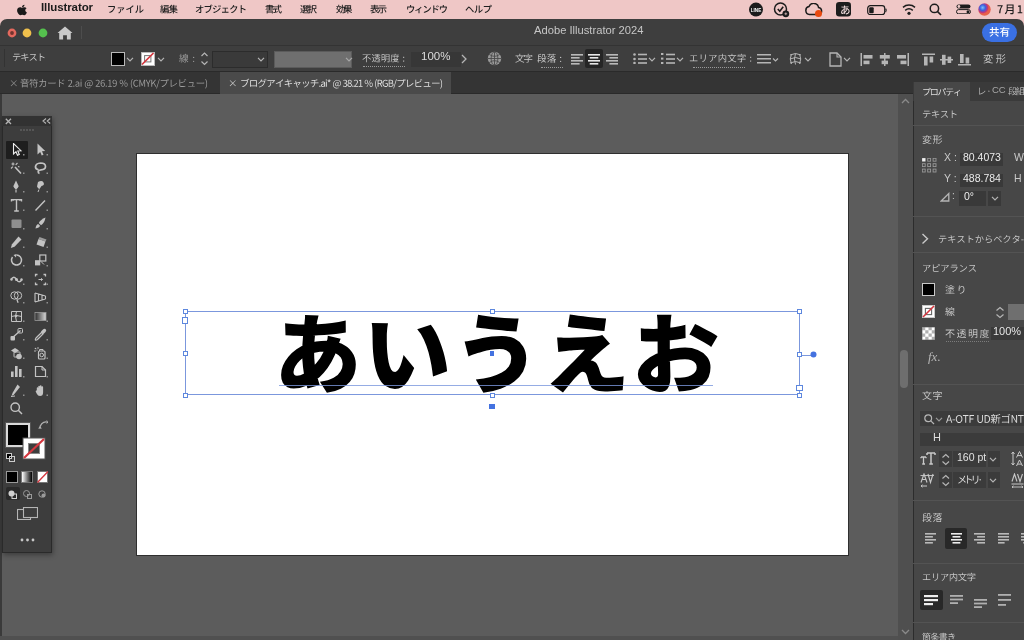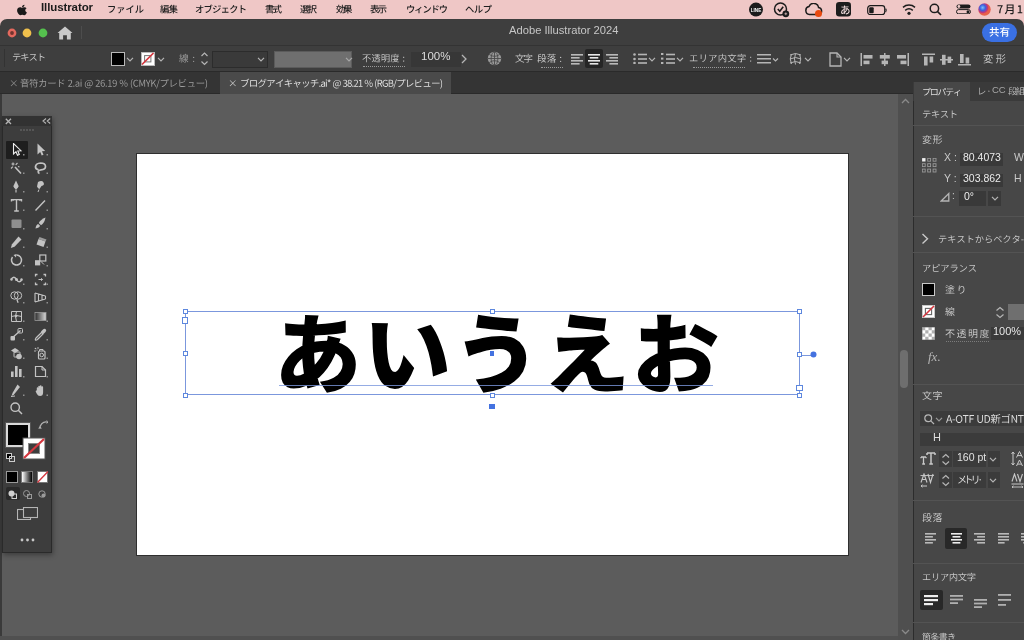--- a/index.html
+++ b/index.html
@@ -99,21 +99,21 @@
     <svg style="position:absolute;left:22px;top:28px;" width="10" height="10" viewBox="0 0 10 10">
       <circle cx="5" cy="5" r="4.4" fill="#f0c04c"></circle>
     </svg>
     <svg style="position:absolute;left:37.5px;top:28px;" width="10" height="10" viewBox="0 0 10 10">
       <circle cx="5" cy="5" r="4.4" fill="#55c14e"></circle>
     </svg>
     <svg style="position:absolute;left:56.5px;top:25.5px;" width="16" height="14" viewBox="0 0 16 14">
       <path d="M8 0.5 L15.5 7 L13.8 7 L13.8 13.5 L9.9 13.5 L9.9 9.2 L6.1 9.2 L6.1 13.5 L2.2 13.5 L2.2 7 L0.5 7 Z" fill="#c9c9c9"></path>
     </svg>
     <div style="position:absolute;left:81px;top:26px;width:1px;height:13px;background:#4d4d4d;"></div>
-    <div style="position:absolute;left:509px;top:23.7px;height:17.2px;line-height:17.2px;font:400 11.2px 'Liberation Sans',sans-serif;color:#c6c6c6;white-space:nowrap;">Adobe Illustrator 2024</div>
+    <div style="position:absolute;left:534px;top:23.7px;height:17.2px;line-height:17.2px;font:400 11.2px 'Liberation Sans',sans-serif;color:#c6c6c6;white-space:nowrap;">Adobe Illustrator 2024</div>
     <div style="position:absolute;left:982px;top:22.5px;width:35px;height:19.5px;background:#3a70e3;border-radius:10px;"></div>
     <svg class="" style="position:absolute;left:989px;top:25.3px;" width="23" height="15" viewBox="0 0 23 15">
       <path fill="#ffffff" d="M2.8 2.0H3.9V8.0H2.8ZM6.6 2.0H7.7V8.0H6.6ZM0.5 7.3H10.1V8.3H0.5ZM0.9 4.1H9.7V5.0H0.9ZM6.1 9.3 7.0 8.8Q7.4 9.1 8.0 9.5Q8.5 10.0 9.1 10.4Q9.6 10.8 9.9 11.1L8.9 11.7Q8.6 11.4 8.1 11.0Q7.7 10.5 7.1 10.1Q6.6 9.7 6.1 9.3ZM3.3 8.8 4.4 9.2Q4.0 9.7 3.5 10.1Q3.0 10.6 2.5 11.0Q1.9 11.4 1.4 11.7Q1.3 11.6 1.2 11.5Q1.0 11.3 0.9 11.2Q0.7 11.1 0.6 11.0Q1.1 10.7 1.6 10.4Q2.1 10.0 2.6 9.6Q3.0 9.2 3.3 8.8Z M11.1 3.3H20.4V4.2H11.1ZM13.8 7.0H18.6V7.9H13.8ZM13.1 5.3H18.4V6.1H14.1V11.7H13.1ZM18.2 5.3H19.2V10.6Q19.2 10.9 19.1 11.2Q19.0 11.4 18.7 11.5Q18.4 11.6 18.0 11.7Q17.5 11.7 16.8 11.7Q16.8 11.5 16.7 11.2Q16.6 10.9 16.5 10.7Q16.9 10.7 17.1 10.7Q17.4 10.8 17.7 10.7Q17.9 10.7 18.0 10.7Q18.1 10.7 18.2 10.7Q18.2 10.6 18.2 10.5ZM14.5 1.9 15.5 2.2Q15.1 3.3 14.6 4.5Q14.0 5.6 13.3 6.6Q12.5 7.6 11.5 8.3Q11.4 8.2 11.3 8.0Q11.2 7.9 11.1 7.8Q11.0 7.6 10.8 7.5Q11.6 7.1 12.1 6.4Q12.7 5.8 13.2 5.0Q13.6 4.3 13.9 3.5Q14.3 2.7 14.5 1.9ZM13.8 8.8H18.6V9.6H13.8Z"></path>
     </svg>
     <div style="position:absolute;left:0px;top:44.5px;width:1024px;height:27.5px;background:#3e3e3e;border-top:1px solid #333;border-bottom:1px solid #2a2a2a;"></div>
     <div style="position:absolute;left:3.5px;top:49px;width:1px;height:18px;background:#333;"></div>
     <svg class="" style="position:absolute;left:12px;top:50.8px;" width="34" height="13" viewBox="0 0 34 13">
       <path fill="#c9c9c9" d="M2.0 2.7Q2.2 2.7 2.4 2.7Q2.6 2.7 2.8 2.7Q3.0 2.7 3.4 2.7Q3.8 2.7 4.2 2.7Q4.7 2.7 5.2 2.7Q5.7 2.7 6.1 2.7Q6.4 2.7 6.6 2.7Q6.8 2.7 7.0 2.7Q7.3 2.7 7.5 2.7V3.5Q7.3 3.5 7.0 3.4Q6.8 3.4 6.6 3.4Q6.4 3.4 6.1 3.4Q5.7 3.4 5.2 3.4Q4.7 3.4 4.2 3.4Q3.8 3.4 3.4 3.4Q3.0 3.4 2.8 3.4Q2.6 3.4 2.4 3.4Q2.2 3.5 2.0 3.5ZM0.9 5.0Q1.1 5.1 1.3 5.1Q1.5 5.1 1.7 5.1Q1.8 5.1 2.2 5.1Q2.5 5.1 3.0 5.1Q3.6 5.1 4.2 5.1Q4.8 5.1 5.3 5.1Q5.9 5.1 6.5 5.1Q7.0 5.1 7.3 5.1Q7.7 5.1 7.8 5.1Q7.9 5.1 8.1 5.1Q8.3 5.1 8.5 5.0V5.8Q8.4 5.8 8.2 5.8Q8.0 5.8 7.8 5.8Q7.7 5.8 7.3 5.8Q7.0 5.8 6.5 5.8Q5.9 5.8 5.3 5.8Q4.8 5.8 4.2 5.8Q3.6 5.8 3.0 5.8Q2.5 5.8 2.2 5.8Q1.8 5.8 1.7 5.8Q1.5 5.8 1.3 5.8Q1.1 5.8 0.9 5.8ZM5.3 5.4Q5.3 6.3 5.1 7.0Q5.0 7.7 4.7 8.3Q4.5 8.6 4.3 8.9Q4.0 9.3 3.6 9.5Q3.3 9.8 2.9 10.0L2.2 9.5Q2.7 9.3 3.2 8.9Q3.7 8.5 3.9 8.1Q4.3 7.5 4.4 6.9Q4.5 6.2 4.5 5.4Z M11.9 3.0Q11.8 2.8 11.8 2.7Q11.8 2.5 11.7 2.4L12.5 2.2Q12.5 2.4 12.6 2.5Q12.6 2.7 12.6 2.9Q12.6 3.0 12.7 3.3Q12.8 3.6 12.9 4.2Q13.0 4.7 13.1 5.3Q13.2 5.9 13.3 6.5Q13.4 7.1 13.6 7.6Q13.7 8.1 13.7 8.5Q13.8 8.9 13.8 9.0Q13.9 9.2 13.9 9.4Q14.0 9.6 14.1 9.8L13.2 10.0Q13.2 9.8 13.2 9.5Q13.1 9.3 13.1 9.1Q13.1 9.0 13.0 8.6Q12.9 8.3 12.8 7.7Q12.7 7.2 12.6 6.6Q12.5 6.0 12.4 5.4Q12.2 4.8 12.1 4.3Q12.0 3.8 12.0 3.5Q11.9 3.1 11.9 3.0ZM9.3 4.3Q9.4 4.3 9.6 4.3Q9.8 4.3 10.0 4.3Q10.2 4.3 10.6 4.2Q11.0 4.2 11.5 4.1Q12.0 4.0 12.5 3.9Q13.0 3.8 13.5 3.8Q14.0 3.7 14.4 3.6Q14.7 3.5 15.0 3.5Q15.2 3.5 15.3 3.4Q15.5 3.4 15.6 3.4L15.8 4.1Q15.7 4.1 15.5 4.2Q15.3 4.2 15.1 4.2Q14.9 4.3 14.5 4.3Q14.1 4.4 13.6 4.5Q13.1 4.5 12.6 4.6Q12.1 4.7 11.6 4.8Q11.1 4.9 10.7 4.9Q10.4 5.0 10.2 5.0Q10.0 5.1 9.8 5.1Q9.6 5.1 9.4 5.2ZM9.2 7.0Q9.4 7.0 9.6 7.0Q9.9 7.0 10.0 6.9Q10.3 6.9 10.7 6.8Q11.1 6.8 11.7 6.7Q12.2 6.6 12.8 6.5Q13.4 6.4 13.9 6.3Q14.4 6.2 14.9 6.2Q15.3 6.1 15.6 6.0Q15.9 6.0 16.1 5.9Q16.3 5.9 16.4 5.9L16.6 6.6Q16.4 6.6 16.2 6.7Q16.0 6.7 15.7 6.8Q15.4 6.8 15.0 6.9Q14.5 7.0 14.0 7.0Q13.4 7.1 12.9 7.2Q12.3 7.3 11.8 7.4Q11.3 7.5 10.9 7.6Q10.5 7.6 10.2 7.7Q9.9 7.7 9.7 7.8Q9.5 7.8 9.4 7.8Z M23.9 3.4Q23.9 3.4 23.8 3.5Q23.7 3.7 23.7 3.8Q23.5 4.2 23.2 4.8Q22.9 5.3 22.6 5.9Q22.2 6.4 21.8 6.8Q21.3 7.4 20.7 8.0Q20.1 8.5 19.4 9.0Q18.7 9.4 18.0 9.8L17.4 9.2Q18.1 8.9 18.8 8.4Q19.5 8.0 20.1 7.5Q20.7 6.9 21.2 6.4Q21.5 6.0 21.9 5.6Q22.2 5.1 22.4 4.7Q22.7 4.2 22.8 3.8Q22.7 3.8 22.4 3.8Q22.1 3.8 21.8 3.8Q21.4 3.8 21.0 3.8Q20.5 3.8 20.2 3.8Q19.8 3.8 19.5 3.8Q19.2 3.8 19.1 3.8Q19.0 3.8 18.8 3.8Q18.6 3.8 18.4 3.8Q18.3 3.9 18.2 3.9V3.0Q18.3 3.0 18.4 3.0Q18.6 3.0 18.8 3.1Q19.0 3.1 19.1 3.1Q19.2 3.1 19.5 3.1Q19.8 3.1 20.2 3.1Q20.5 3.1 20.9 3.1Q21.4 3.1 21.7 3.1Q22.1 3.1 22.4 3.1Q22.6 3.1 22.7 3.1Q23.0 3.1 23.1 3.1Q23.3 3.0 23.4 3.0ZM21.9 6.4Q22.3 6.7 22.7 7.0Q23.1 7.4 23.5 7.8Q23.9 8.2 24.3 8.6Q24.6 9.0 24.8 9.3L24.2 9.8Q23.8 9.4 23.4 8.9Q22.9 8.4 22.4 7.8Q21.9 7.3 21.4 6.9Z M27.8 8.8Q27.8 8.6 27.8 8.2Q27.8 7.8 27.8 7.3Q27.8 6.8 27.8 6.2Q27.8 5.5 27.8 5.0Q27.8 4.4 27.8 4.0Q27.8 3.5 27.8 3.4Q27.8 3.2 27.8 2.9Q27.8 2.6 27.8 2.4H28.7Q28.7 2.6 28.6 2.9Q28.6 3.1 28.6 3.4Q28.6 3.7 28.6 4.2Q28.6 4.7 28.6 5.3Q28.6 5.9 28.6 6.4Q28.6 7.0 28.6 7.5Q28.6 8.0 28.6 8.3Q28.6 8.6 28.6 8.8Q28.6 8.9 28.6 9.1Q28.6 9.3 28.6 9.5Q28.7 9.7 28.7 9.9H27.8Q27.8 9.6 27.8 9.3Q27.8 9.0 27.8 8.8ZM28.4 4.8Q28.9 5.0 29.5 5.1Q30.0 5.3 30.6 5.6Q31.2 5.8 31.7 6.0Q32.2 6.2 32.6 6.4L32.3 7.2Q31.9 7.0 31.4 6.7Q30.9 6.5 30.3 6.3Q29.8 6.1 29.3 5.9Q28.8 5.8 28.4 5.6Z"></path>
     </svg>
     <div style="position:absolute;left:111px;top:52px;width:13.5px;height:13.5px;background:#000;border:1.5px solid #b9b9b9;"></div>
@@ -552,21 +552,21 @@
       <rect x="0.30000000000000004" y="11.100000000000001" width="2.9" height="2.9" fill="none" stroke="#9a9a9a" stroke-width="0.9"></rect>
       <rect x="5.7" y="11.100000000000001" width="2.9" height="2.9" fill="none" stroke="#9a9a9a" stroke-width="0.9"></rect>
       <rect x="11.100000000000001" y="11.100000000000001" width="2.9" height="2.9" fill="none" stroke="#9a9a9a" stroke-width="0.9"></rect>
     </svg>
     <div style="position:absolute;left:944px;top:151.2px;height:16.5px;line-height:16.5px;font:400 10.5px 'Liberation Sans',sans-serif;color:#c9c9c9;white-space:nowrap;">X :</div>
     <div style="position:absolute;left:960px;top:153px;width:43px;height:12.5px;background:#393939;"></div>
     <div style="position:absolute;left:963px;top:151.2px;height:16.5px;line-height:16.5px;font:400 10.5px 'Liberation Sans',sans-serif;color:#ececec;white-space:nowrap;">80.4073</div>
     <div style="position:absolute;left:1014px;top:151.2px;height:16.5px;line-height:16.5px;font:400 10.5px 'Liberation Sans',sans-serif;color:#c9c9c9;white-space:nowrap;">W</div>
     <div style="position:absolute;left:944px;top:171.8px;height:16.5px;line-height:16.5px;font:400 10.5px 'Liberation Sans',sans-serif;color:#c9c9c9;white-space:nowrap;">Y :</div>
     <div style="position:absolute;left:960px;top:174px;width:43px;height:12.5px;background:#393939;"></div>
-    <div style="position:absolute;left:963px;top:171.8px;height:16.5px;line-height:16.5px;font:400 10.5px 'Liberation Sans',sans-serif;color:#ececec;white-space:nowrap;">303.862</div>
+    <div style="position:absolute;left:963px;top:171.8px;height:16.5px;line-height:16.5px;font:400 10.5px 'Liberation Sans',sans-serif;color:#ececec;white-space:nowrap;">488.784</div>
     <div style="position:absolute;left:1014px;top:171.8px;height:16.5px;line-height:16.5px;font:400 10.5px 'Liberation Sans',sans-serif;color:#c9c9c9;white-space:nowrap;">H</div>
     <svg style="position:absolute;left:940px;top:192px;" width="11" height="11" viewBox="0 0 11 11">
       <path d="M8.8 1.5 L8.8 9 L1.2 9 Z" fill="none" stroke="#b5b5b5" stroke-width="1.3"></path>
     </svg>
     <div style="position:absolute;left:952px;top:189.5px;height:16px;line-height:16px;font:400 10px 'Liberation Sans',sans-serif;color:#c9c9c9;white-space:nowrap;">:</div>
     <div style="position:absolute;left:959px;top:191px;width:27px;height:14.5px;background:#393939;"></div>
     <div style="position:absolute;left:964px;top:189.8px;height:16.5px;line-height:16.5px;font:400 10.5px 'Liberation Sans',sans-serif;color:#ececec;white-space:nowrap;">0°</div>
     <div style="position:absolute;left:988px;top:191px;width:13px;height:14.5px;background:#393939;"></div>
     <svg style="position:absolute;left:990.5px;top:196px;" width="8" height="5" viewBox="0 0 8 5">
       <path d="M1 0.8 L4 3.8 L7 0.8" fill="none" stroke="#b5b5b5" stroke-width="1.2"></path>

